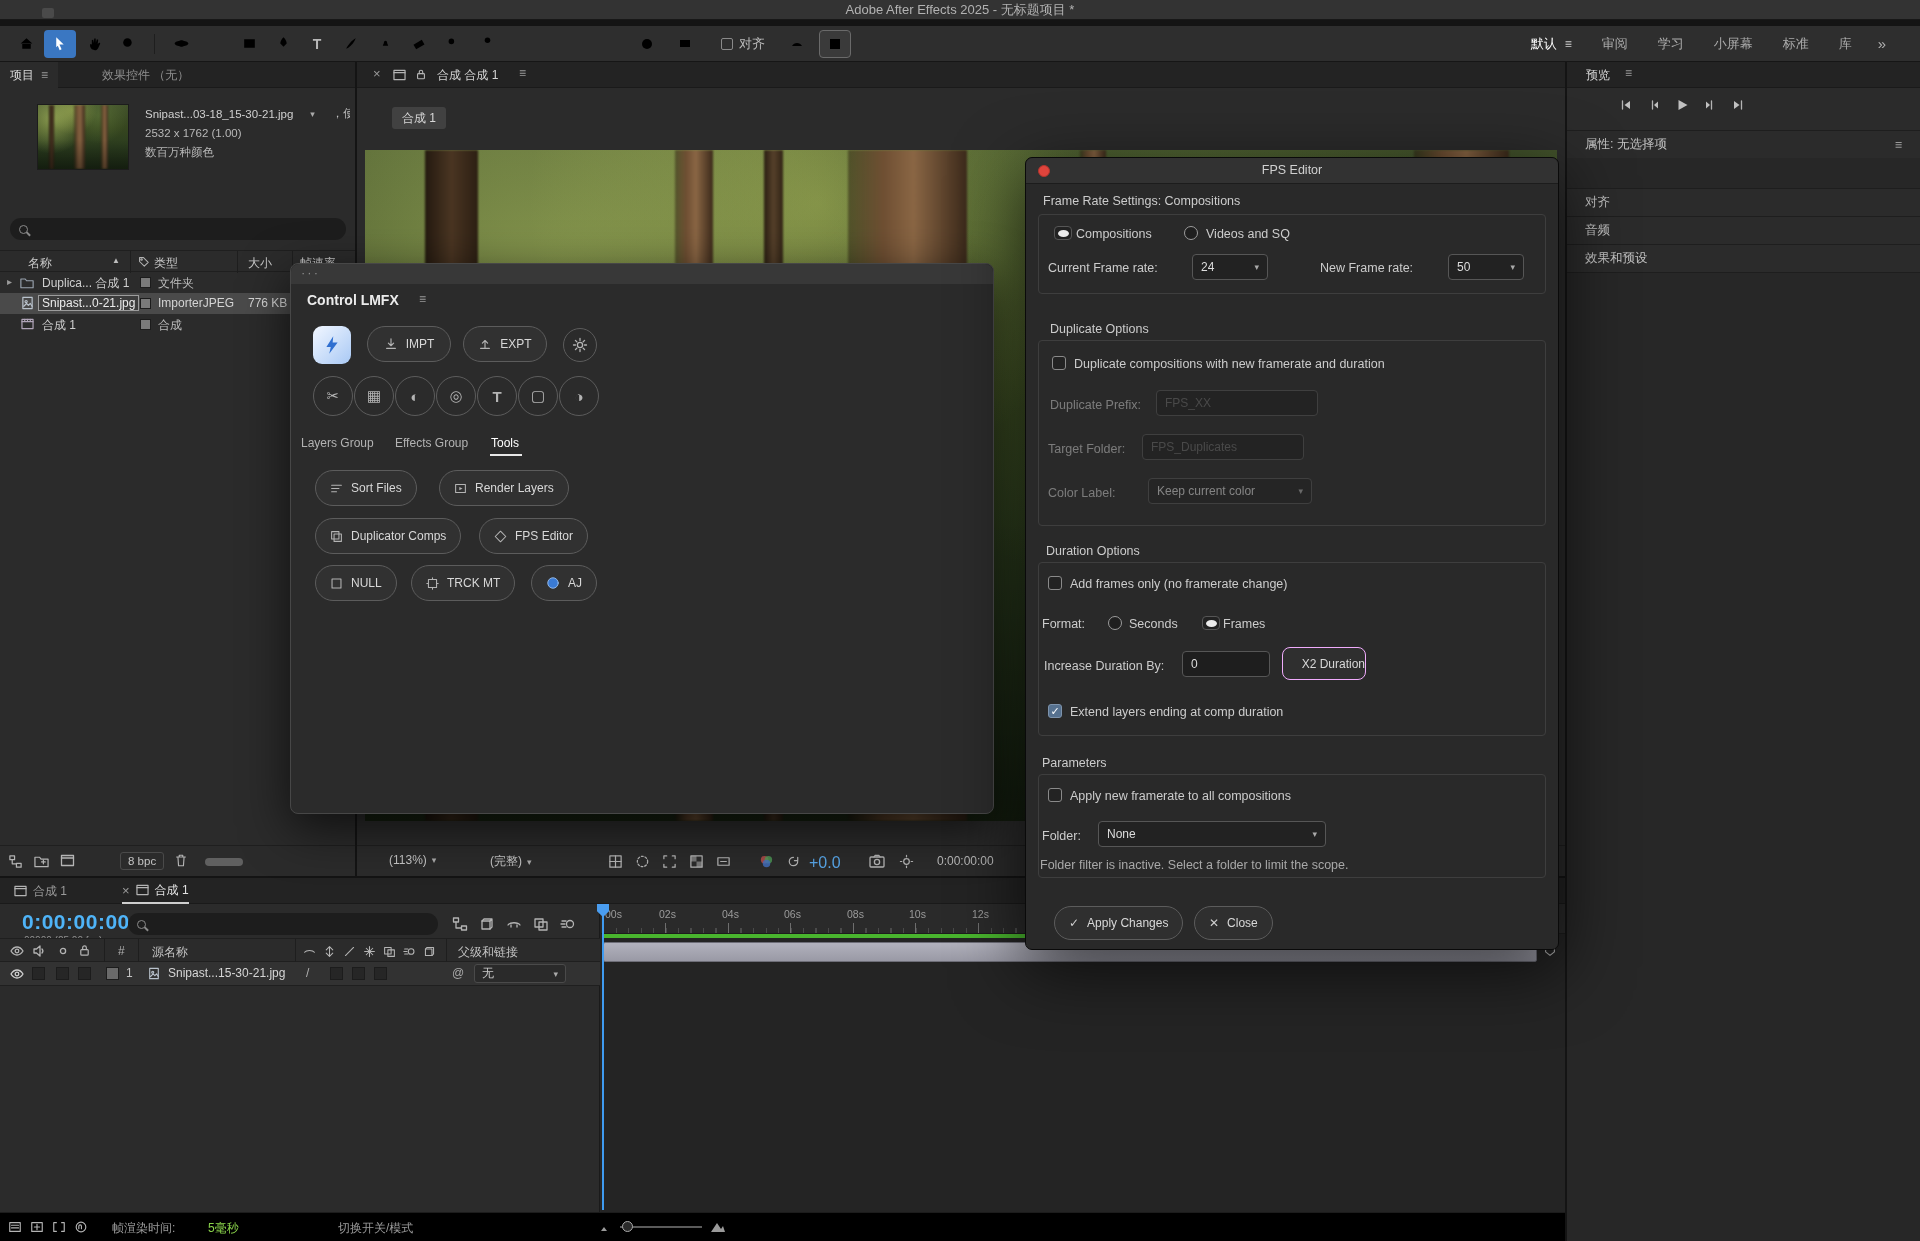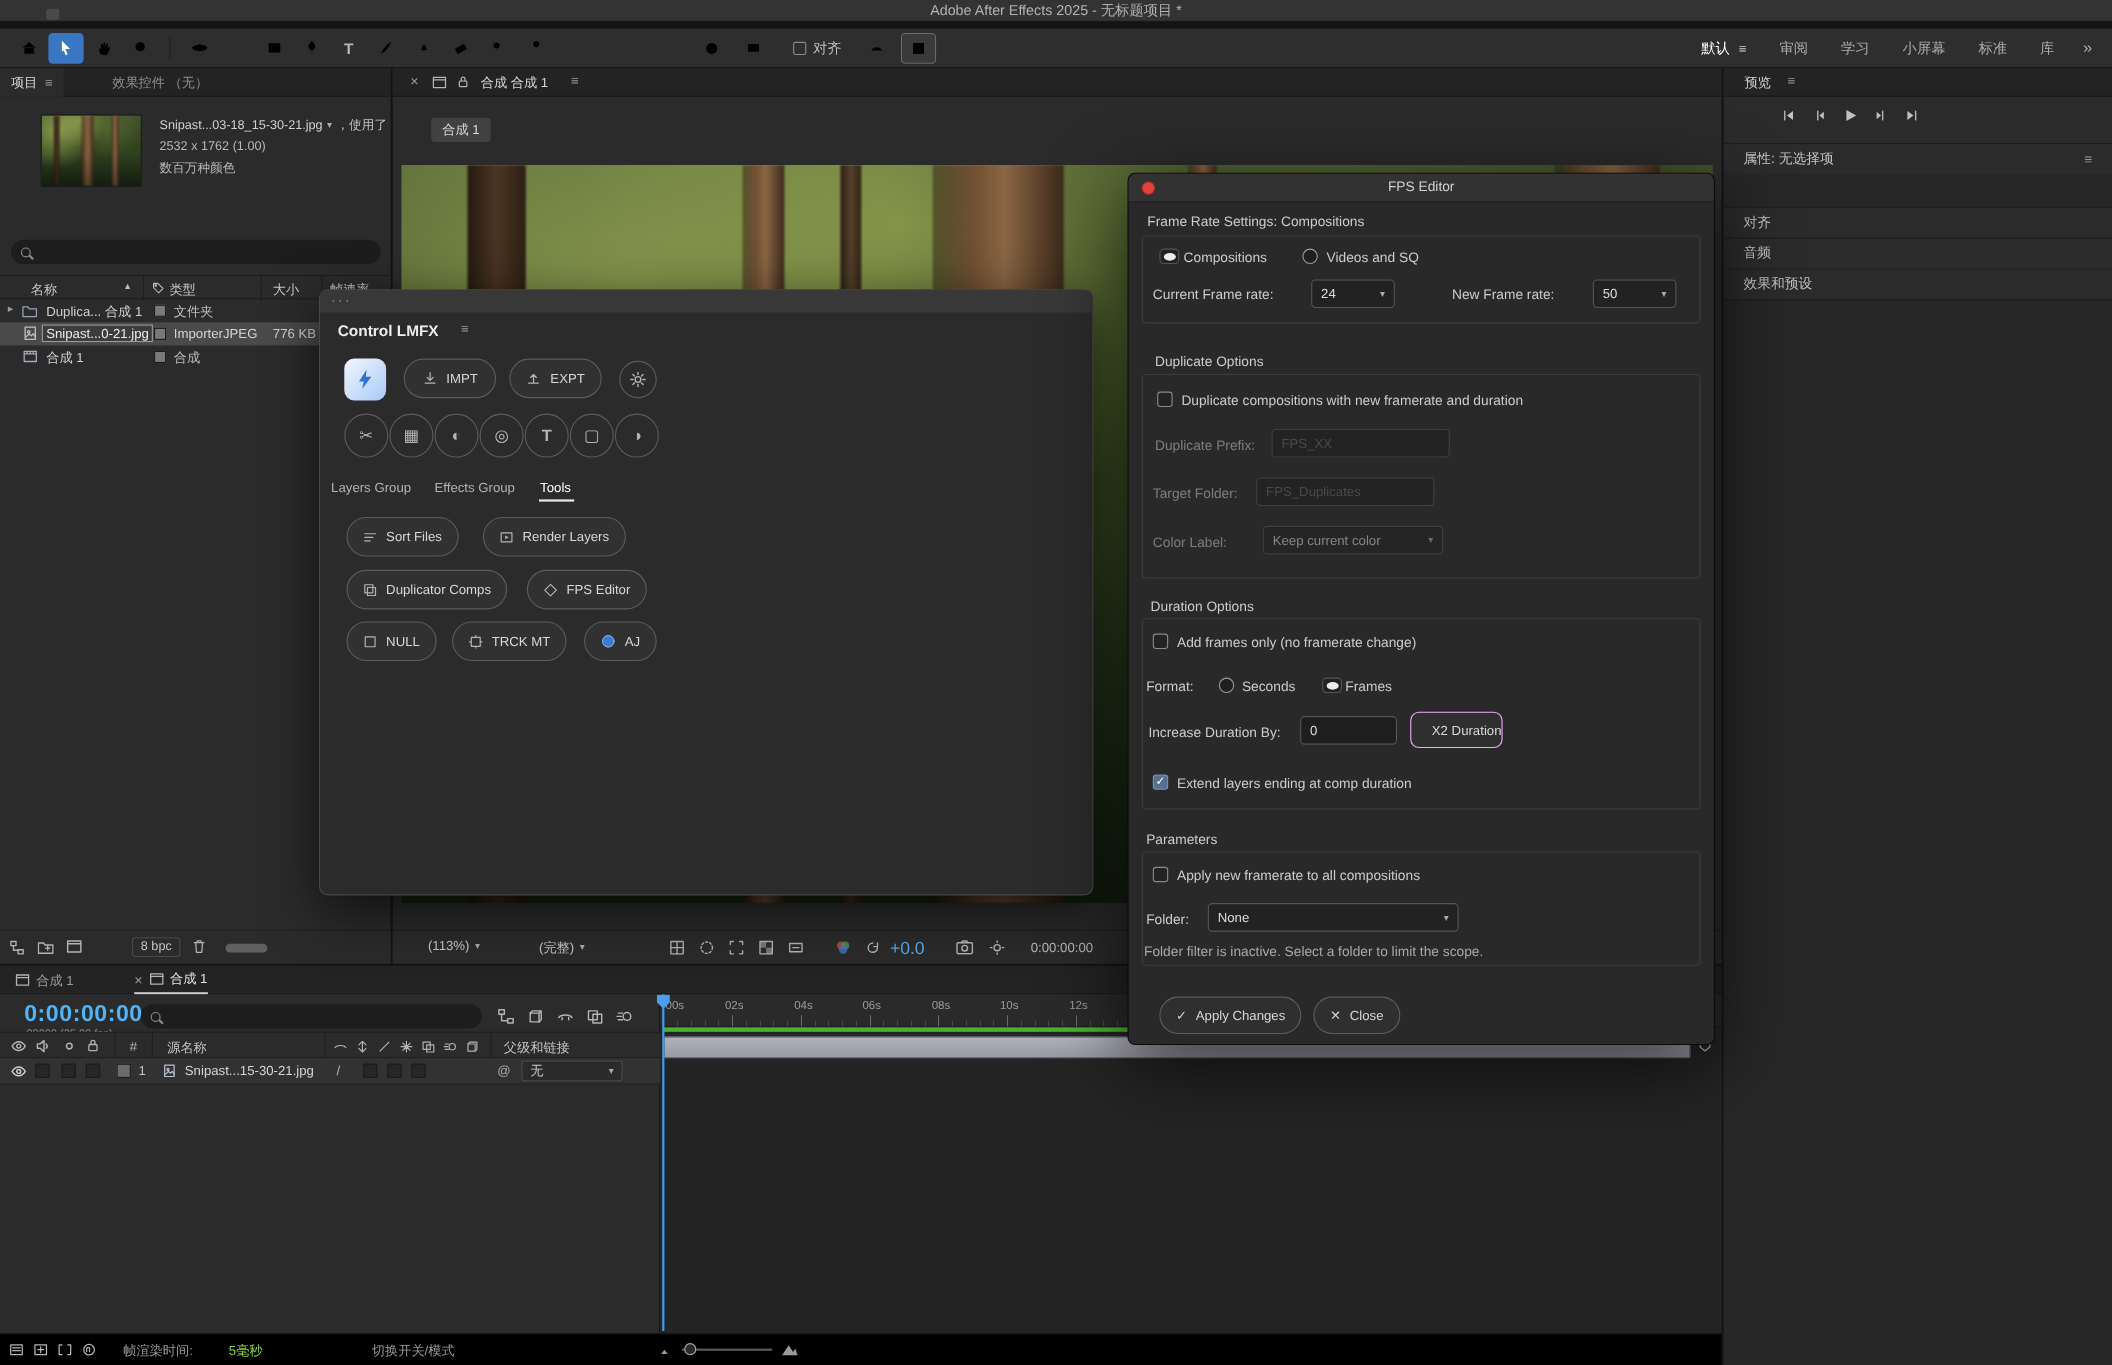--- a/index.html
+++ b/index.html
@@ -159,21 +159,21 @@
             <path d="M3 10c2-4 8-4 10 0M3 10v3M13 10v3"></path>
           </svg>
         </span>
       <span class="ticon" style="border:1px solid #6a6a6a;background:#3a3a3a">
           <svg width="16" height="16" viewBox="0 0 16 16">
             <rect x="3" y="3" width="10" height="10"></rect>
             <path d="M3 8h10M8 3v10"></path>
           </svg>
         </span>
     </div>
-    <div class="flex" style="margin-left:auto;padding-right:18px">
+    <div class="flex" style="margin-left:auto;padding-right:34px">
       <span class="ws active" style="margin-left:0">默认</span>
       <span class="i" style="margin-left:8px;color:#cfcfcf">≡</span>
       <span class="ws">审阅</span>
       <span class="ws">学习</span>
       <span class="ws">小屏幕</span>
       <span class="ws">标准</span>
       <span class="ws">库</span>
       <span style="margin-left:26px;font-size:15px;color:#b0b0b0">»</span>
     </div>
   </div>
@@ -188,21 +188,21 @@
         <span>效果控件 （无）</span>
       </div>
     </div>
 
     <div class="forest" style="position:absolute;left:37px;top:42px;width:92px;height:66px;border:1px solid #1c1c1c">
       <div class="trunk" style="left:40%;width:12%"></div>
       <div class="trunk" style="left:12%;width:6%;background:linear-gradient(90deg,#241a10,#4a3522 50%,#2c1f13)"></div>
       <div class="trunk" style="left:70%;width:8%"></div>
     </div>
     <div class="r" style="left:145px;top:44px;width:205px">
-      <div class="flex" style="gap:4px;white-space:nowrap;overflow:hidden">
+      <div class="flex" style="gap:17px;white-space:nowrap;overflow:hidden">
         <span style="font-size:11.5px;color:#d0d0d0">Snipast...03-18_15-30-21.jpg</span>
         <span class="chev">▾</span>
         <span style="font-size:11.5px;color:#c4c4c4">，使用了 2 次</span>
       </div>
       <div style="margin-top:6px;font-size:11.5px;color:#b8b8b8">2532 x 1762 (1.00)</div>
       <div style="margin-top:6px;font-size:11.5px;color:#b8b8b8">数百万种颜色</div>
     </div>
     <div class="search" style="position:absolute;left:10px;top:156px;width:336px">
       <span class="mag"></span>
       <input type="text" style="">

